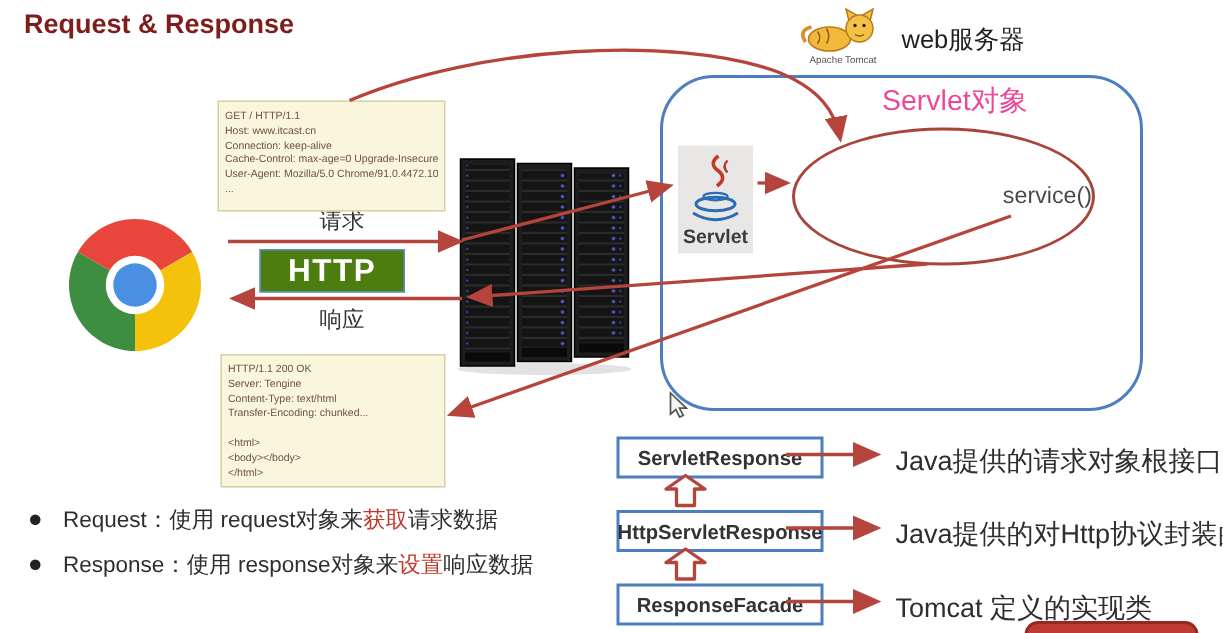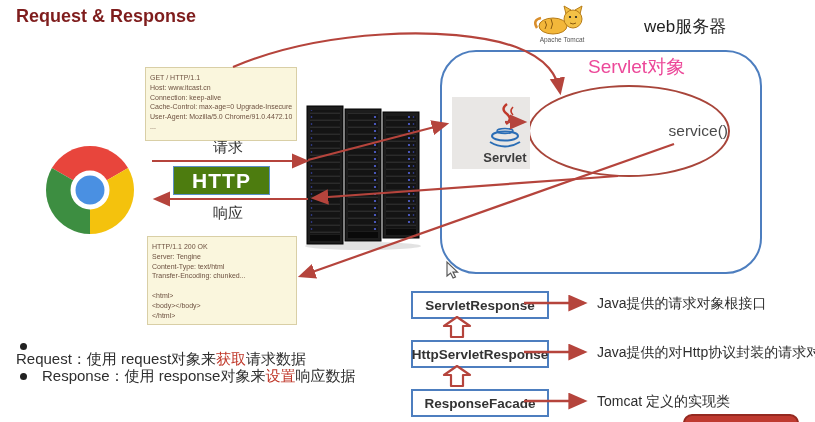--- a/index.html
+++ b/index.html
@@ -7,21 +7,21 @@
     width:815px;height:422px;position:relative;overflow:hidden;
     background:#ffffff;
     font-family:"Liberation Sans","DejaVu Sans",sans-serif;
     color:#2e2e2e;
   }
   .abs{position:absolute;}
   
   .page-title{left:16px;top:6px;font-size:18px;font-weight:700;color:#7f1d1d;}
   
   .tomcat-logo{left:532px;top:5px;width:60px;height:40px;}
-  .web-server-label{left:601px;top:15px;font-size:17px;color:#1f1f1f;margin-left:43px;}
+  .web-server-label{left:601px;top:15px;font-size:17px;color:#1f1f1f;}
   
   .servlet-container{
     left:440px;top:50px;width:318px;height:220px;
     border:2.5px solid #4d7ebf;border-radius:36px;background:transparent;
   }
   .servlet-container-title{left:588px;top:54px;font-size:19px;color:#ec4899;}
   .service-ellipse{
     left:528px;top:85px;width:198px;height:88px;border:2.2px solid #a8453a;
     border-radius:50%;display:flex;align-items:center;justify-content:flex-end;
     font-size:15.5px;color:#4a4a4a;white-space:nowrap;
@@ -43,30 +43,30 @@
     font-size:7px;line-height:9.8px;padding:5px 4px;box-sizing:border-box;
     overflow:hidden;
   }
   .note .note-line{white-space:nowrap;min-height:9.8px;overflow:hidden;}
   .request-note{left:145px;top:67px;width:152px;height:74px;}
   .response-note{left:147px;top:236px;width:150px;height:89px;}
   
   .server-rack{left:303px;top:100px;width:122px;height:150px;z-index:2;}
   .servlet-icon-box{
     left:452px;top:97px;width:50px;height:72px;background:#e9e7e5;
-    display:flex;flex-direction:column;align-items:center;justify-content:flex-start;padding-left:28px;
+    display:flex;flex-direction:column;align-items:center;justify-content:flex-start;
   }
   .servlet-icon-label{font-size:13px;font-weight:700;color:#3c3c3c;margin-top:1px;}
   
   .h-box{
     left:411px;width:134px;height:24px;border:2px solid #4d7ebf;background:#fff;
     display:flex;align-items:center;justify-content:center;
     font-size:13.5px;font-weight:600;color:#333;
   }
-  .h-desc{font-size:14px;color:#2e2e2e;white-space:nowrap;}
+  .h-desc{font-size:18px;color:#2e2e2e;white-space:nowrap;}
   
   .bullet-row{position:absolute;left:16px;display:flex;align-items:flex-start;font-size:15px;color:#2e2e2e;}
   .bullet-dot{width:7px;height:7px;border-radius:50%;background:#222;margin:6px 15px 0 4px;flex:none;}
   .bullet-text .hl{color:#c0392b;}
   
   .red-pill{
     left:683px;top:414px;width:112px;height:16px;background:#bf3a30;
     border:2px solid #952920;border-radius:9px;
   }
   
@@ -168,21 +168,21 @@
   <div class="servlet-icon-label">Servlet</div>
 </div>
 
 <div class="abs h-box" style="top:291px;">ServletResponse</div>
 <div class="abs h-desc" style="left:597px;top:295px;">Java提供的请求对象根接口</div>
 <div class="abs h-box" style="top:340px;">HttpServletResponse</div>
 <div class="abs h-desc" style="left:597px;top:344px;">Java提供的对Http协议封装的请求对象</div>
 <div class="abs h-box" style="top:389px;">ResponseFacade</div>
 <div class="abs h-desc" style="left:597px;top:393px;">Tomcat 定义的实现类</div>
 
-<div class="bullet-row" style="top:337px;flex-direction:column;">
+<div class="bullet-row" style="top:337px;">
   <span class="bullet-dot"></span>
   <span class="bullet-text"><span>Request：使用 request对象来</span><span class="hl">获取</span><span>请求数据</span></span>
 </div>
 <div class="bullet-row" style="top:367px;">
   <span class="bullet-dot"></span>
   <span class="bullet-text"><span>Response：使用 response对象来</span><span class="hl">设置</span><span>响应数据</span></span>
 </div>
 
 <div class="abs red-pill"></div>
 

